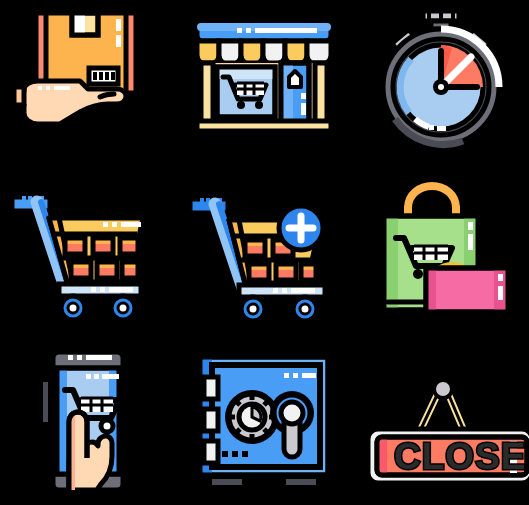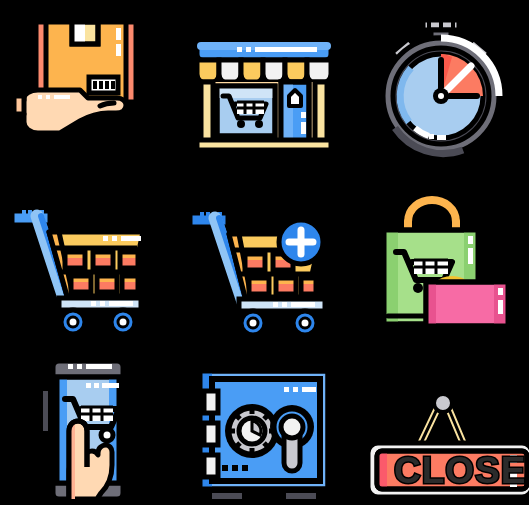--- a/index.html
+++ b/index.html
@@ -1,18 +1,18 @@
 <!DOCTYPE html>
 <html><head>
 <meta charset="utf-8">
 <style>
   html,body{margin:0;padding:0;background:#000;}
   body{width:529px;height:505px;overflow:hidden;font-family:"Liberation Sans",sans-serif;}
   #sheet{position:relative;width:529px;height:505px;background:#000;}
-  .cell{position:absolute;display:flex;align-items:flex-end;justify-content:center;}
+  .cell{position:absolute;display:flex;align-items:center;justify-content:center;}
   .cell svg{display:block;overflow:visible;}
 </style>
 </head>
 <body>
 
 <div id="sheet">
 
   <div class="cell" style="left:0;top:0;width:176px;height:168px;">
 
     <svg width="160" height="150" viewBox="0 0 160 150">

